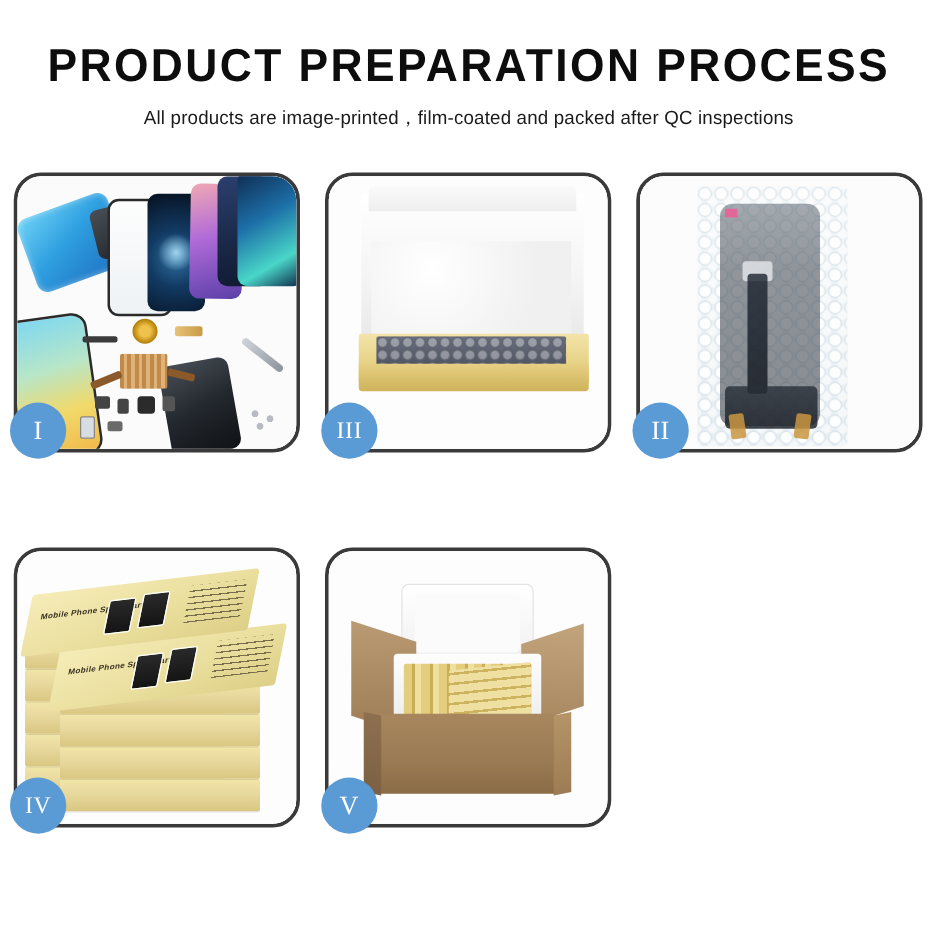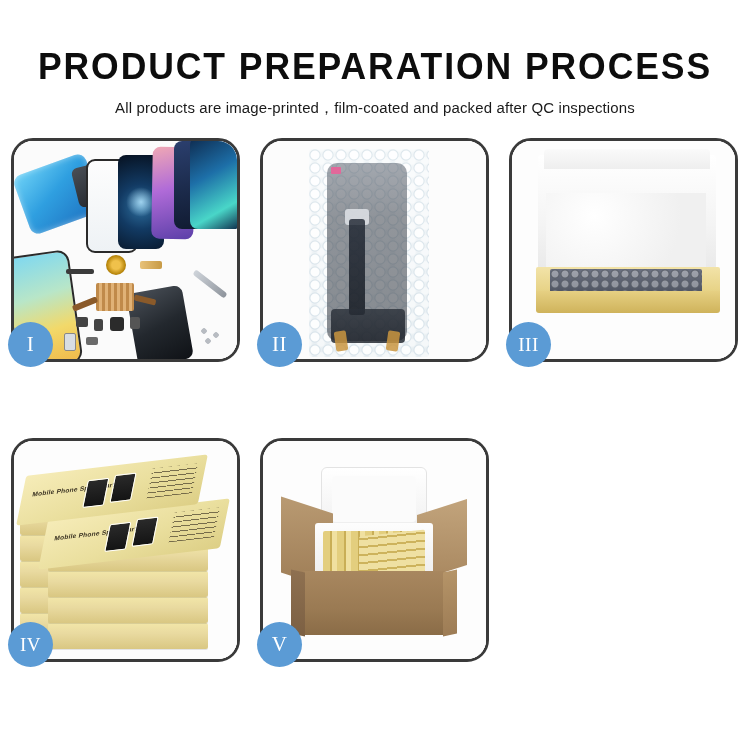--- a/index.html
+++ b/index.html
@@ -12,21 +12,21 @@
     height: 750px;
     overflow: hidden;
     font-family: "Liberation Sans", sans-serif;
     color: #111111;
     position: relative;
   }
 
   
   .header {
     width: 750px;
-    padding-top: 48px;
+    padding-top: 34px;
     text-align: center;
   }
   .title {
     font-size: 37px;
     font-weight: bold;
     letter-spacing: 2.0px;
     color: #0d0d0d;
     line-height: 1.05;
     white-space: nowrap;
     font-family: "Liberation Sans", sans-serif;
@@ -421,50 +421,50 @@
         <div class="tiny t3"></div>
         <div class="tiny t4"></div>
         <div class="tiny t5"></div>
         <div class="tiny t6"></div>
         <div class="screws"></div>
       </div>
     </div>
     <div class="badge b1">I</div>
   </div>
 
+  <div class="panel p3">
+    <div class="panel-inner">
+      <div class="scene">
+        <div class="box3-lid"></div>
+        <div class="box3-foam"></div>
+        <div class="box3-tray"></div>
+        <div class="box3-bubble"></div>
+        <div class="box3-tray-front"></div>
+      </div>
+    </div>
+    <div class="badge b3">III</div>
+  </div>
+
   <div class="panel p2">
     <div class="panel-inner">
       <div class="scene">
         <div class="bubble-bag">
           <div class="lcd-inner"></div>
           <div class="lcd-conn"></div>
           <div class="lcd-flex"></div>
           <div class="lcd-base"></div>
           <div class="gold-l"></div>
           <div class="gold-r"></div>
           <div class="pink-tag"></div>
         </div>
       </div>
     </div>
     <div class="badge b2">II</div>
   </div>
 
-  <div class="panel p3">
-    <div class="panel-inner">
-      <div class="scene">
-        <div class="box3-lid"></div>
-        <div class="box3-foam"></div>
-        <div class="box3-tray"></div>
-        <div class="box3-bubble"></div>
-        <div class="box3-tray-front"></div>
-      </div>
-    </div>
-    <div class="badge b3">III</div>
-  </div>
-
   <div class="panel p4">
     <div class="panel-inner">
       <div class="scene">
         <div class="stack">
           <div class="slab slab-left" style="top:150px;"></div>
           <div class="slab slab-left" style="top:124px;"></div>
           <div class="slab slab-left" style="top:98px;"></div>
           <div class="slab slab-left" style="top:72px;"></div>
           <div class="slab slab-left" style="top:46px;"></div>
 

